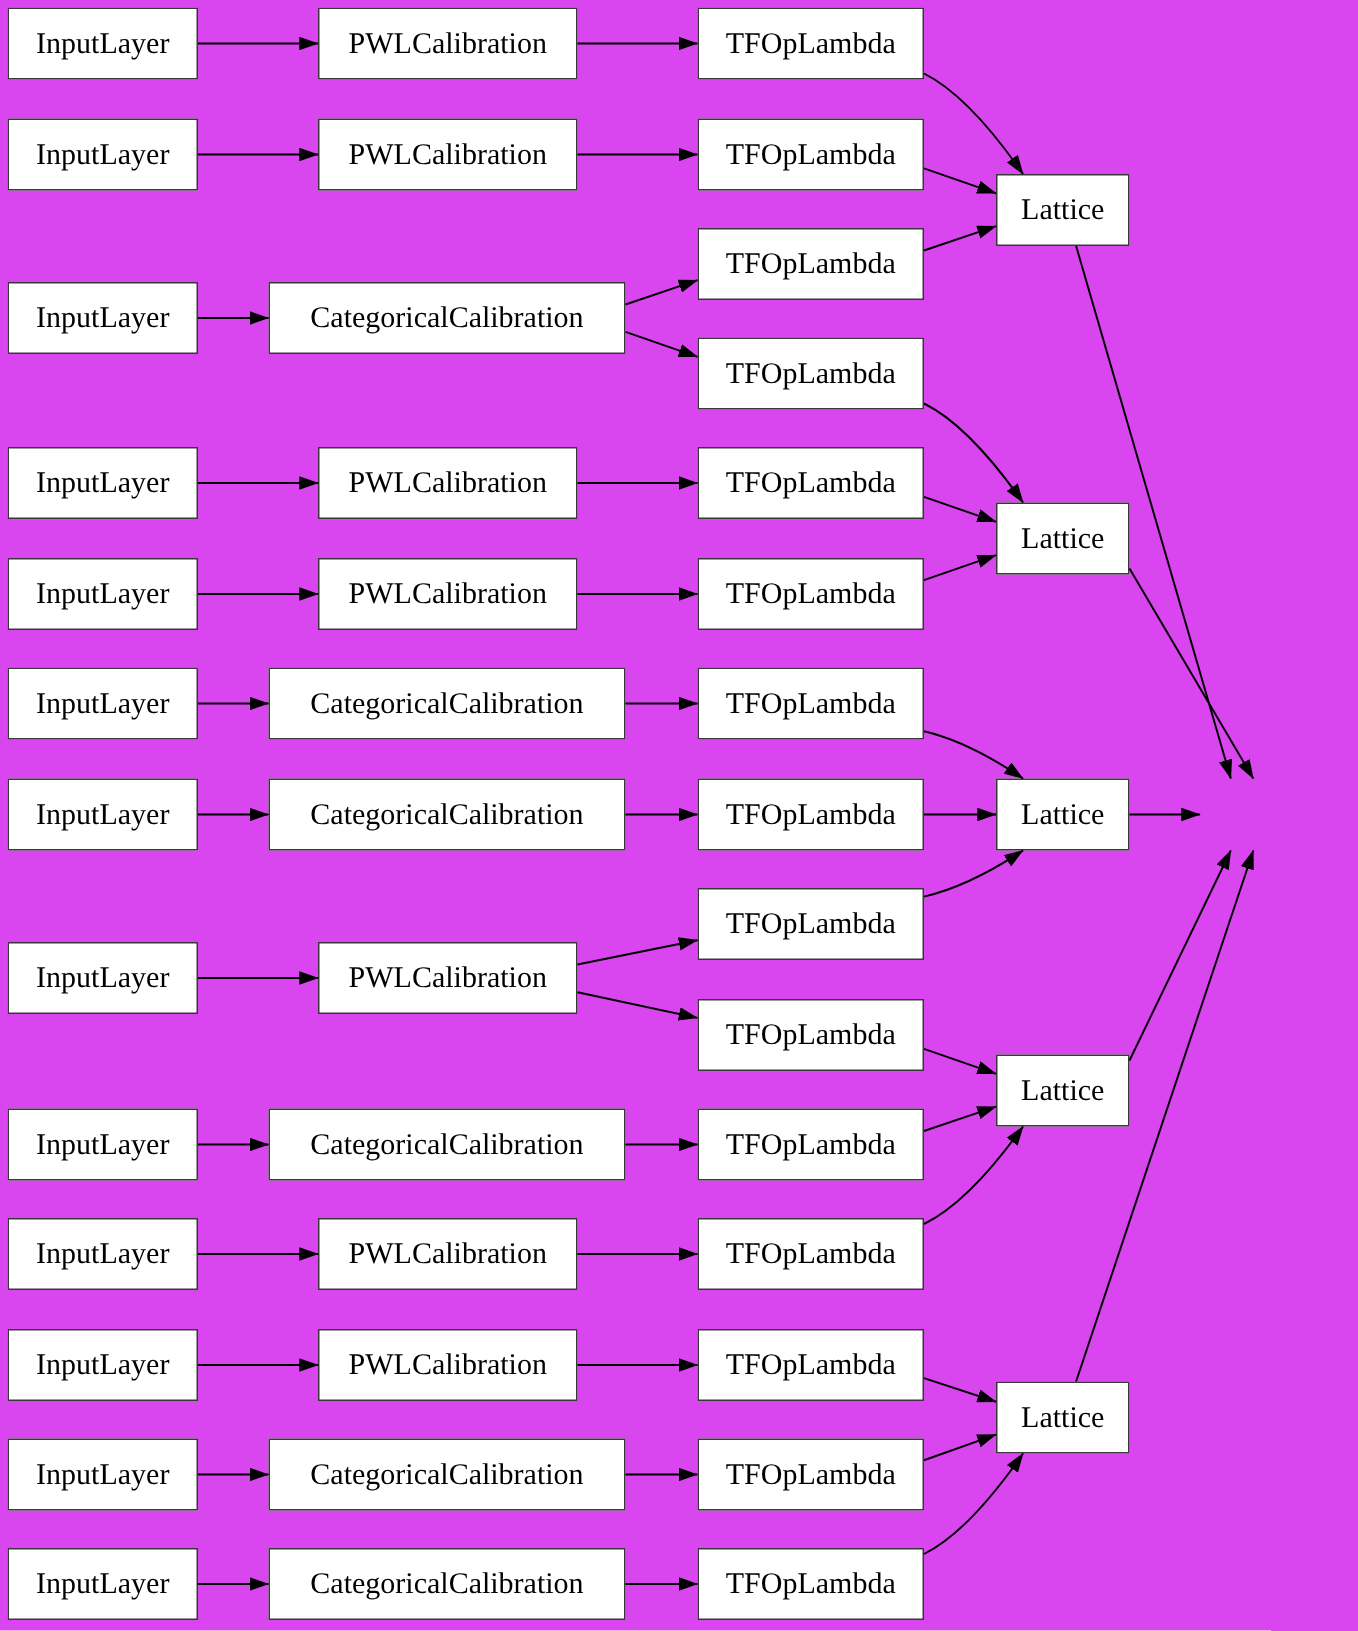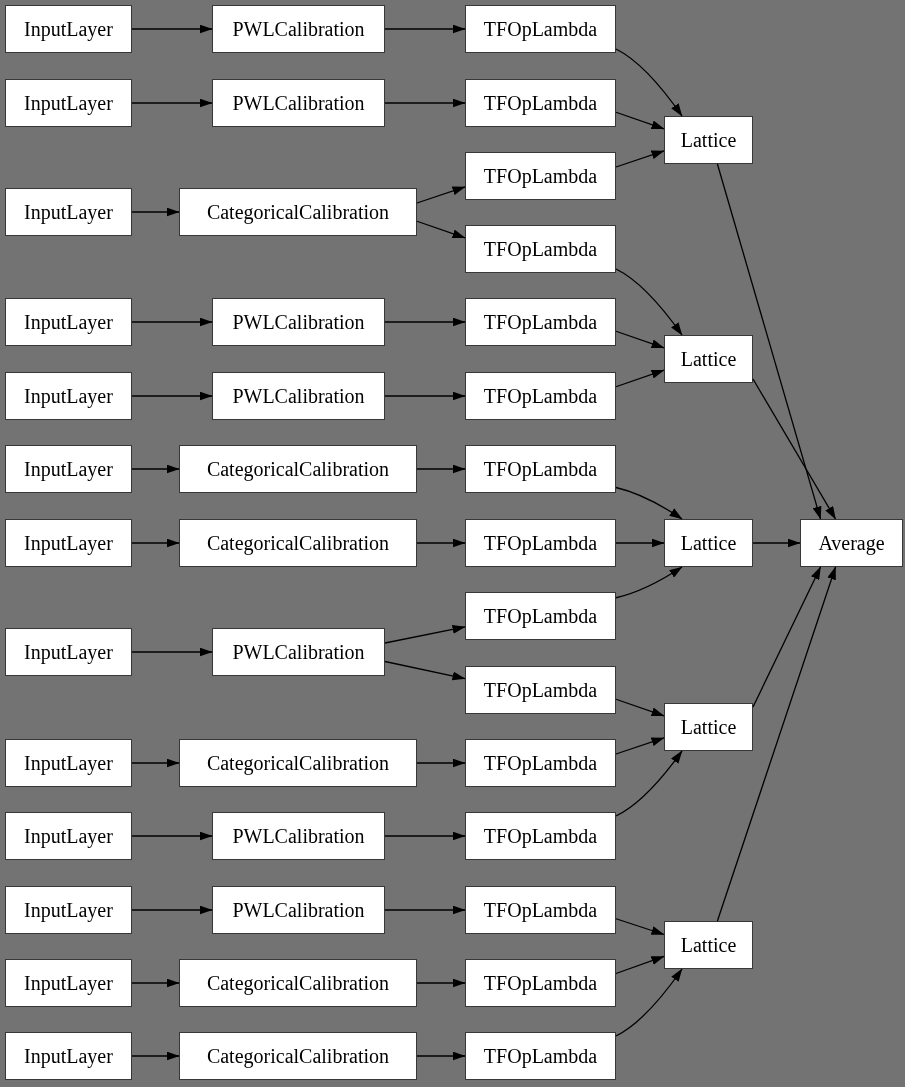--- a/index.html
+++ b/index.html
@@ -1,20 +1,20 @@
 <!DOCTYPE html>
 <html><head>
 <meta charset="utf-8">
 <style>
   html, body { margin: 0; padding: 0; background: #ffffff; }
   #stage {
     position: relative;
     width: 905px;
     height: 1087px;
-    background: #737373;
+    background: #d946ef;
     font-family: "Liberation Serif", "DejaVu Serif", serif;
   }
   .node {
     position: absolute;
     box-sizing: border-box;
     background: #ffffff;
     border: 1.5px solid #383838;
     display: flex;
     align-items: center;
     justify-content: center;
@@ -166,23 +166,20 @@
       <span>Lattice</span>
     </div>
     <div class="node" style="left: 664px; top: 519px; width: 89px; height: 48px; background: rgb(255, 255, 255); border-color: rgb(56, 56, 56); color: rgb(0, 0, 0);">
       <span>Lattice</span>
     </div>
     <div class="node" style="left: 664px; top: 703px; width: 89px; height: 48px; background: rgb(255, 255, 255); border-color: rgb(56, 56, 56); color: rgb(0, 0, 0);">
       <span>Lattice</span>
     </div>
     <div class="node" style="left: 664px; top: 921px; width: 89px; height: 48px; background: rgb(255, 255, 255); border-color: rgb(56, 56, 56); color: rgb(0, 0, 0);">
       <span>Lattice</span>
-    </div>
-    <div class="node" style="left: 800px; top: 519px; width: 103px; height: 48px; background: rgb(255, 255, 255); border-color: rgb(56, 56, 56); color: rgb(0, 0, 0);">
-      <span>Average</span>
     </div>
     <svg id="edges" width="905" height="1087" viewBox="0 0 905 1087" xmlns="http://www.w3.org/2000/svg">
     <defs>
       <marker id="arrowhead" viewBox="0 0 13 9" refX="12.5" refY="4.5" markerWidth="13" markerHeight="9" markerUnits="userSpaceOnUse" orient="auto">
         <path d="M0,0 L13,4.5 L0,9 Z"></path>
       </marker>
     </defs>
   <path d="M132,29 L212,29" fill="none" stroke="#000000" stroke-width="1.3" marker-end="url(#arrowhead)"></path>
       <path d="M132,103 L212,103" fill="none" stroke="#000000" stroke-width="1.3" marker-end="url(#arrowhead)"></path>
       <path d="M132,212 L179,212" fill="none" stroke="#000000" stroke-width="1.3" marker-end="url(#arrowhead)"></path>

